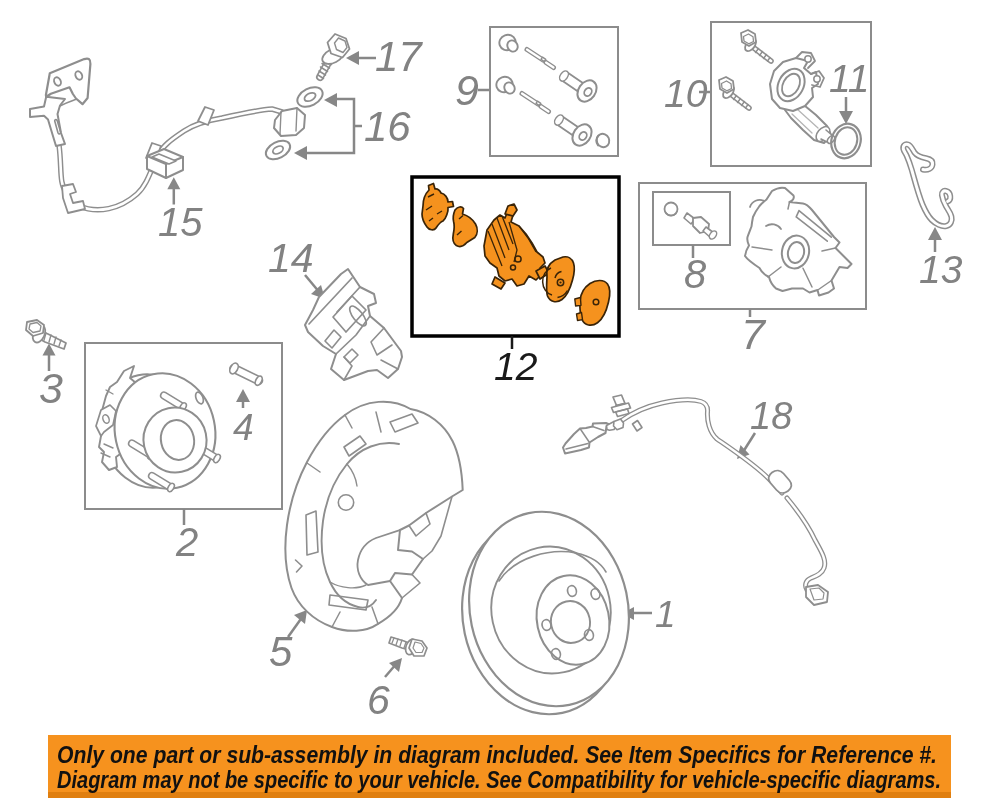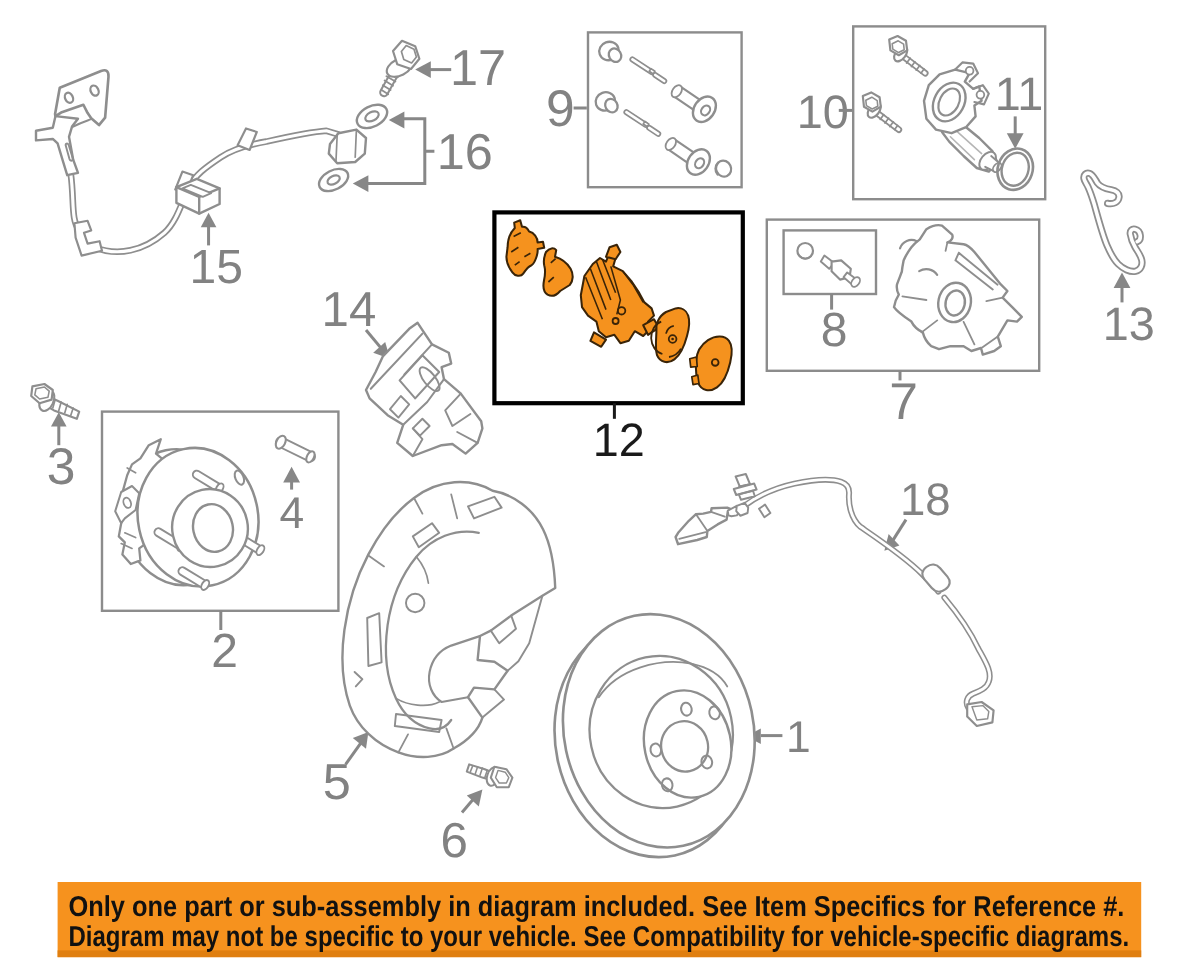--- a/index.html
+++ b/index.html
@@ -1,16 +1,16 @@
 <!DOCTYPE html>
 <html><head>
 <meta charset="utf-8">
 <style>
 html,body{margin:0;padding:0;background:#fff;}
-#wrap{position:relative;width:1000px;height:798px;overflow:hidden;background:#fff;font-family:"Liberation Sans",sans-serif;}
+#wrap{position:relative;width:1000px;height:798px;overflow:hidden;background:#fff;font-family:"Liberation Sans",sans-serif;font-style:italic;}
 svg{position:absolute;left:0;top:0;}
 .lbl{fill:#828282;font-family:"Liberation Sans",sans-serif;}
 </style>
 </head>
 <body>
 <div id="wrap">
 <svg width="1000" height="798" viewBox="0 0 1000 798">
 <defs>
 <marker id="ah" markerWidth="10" markerHeight="8" refX="8" refY="4" orient="auto" markerUnits="userSpaceOnUse"></marker>
 </defs>

